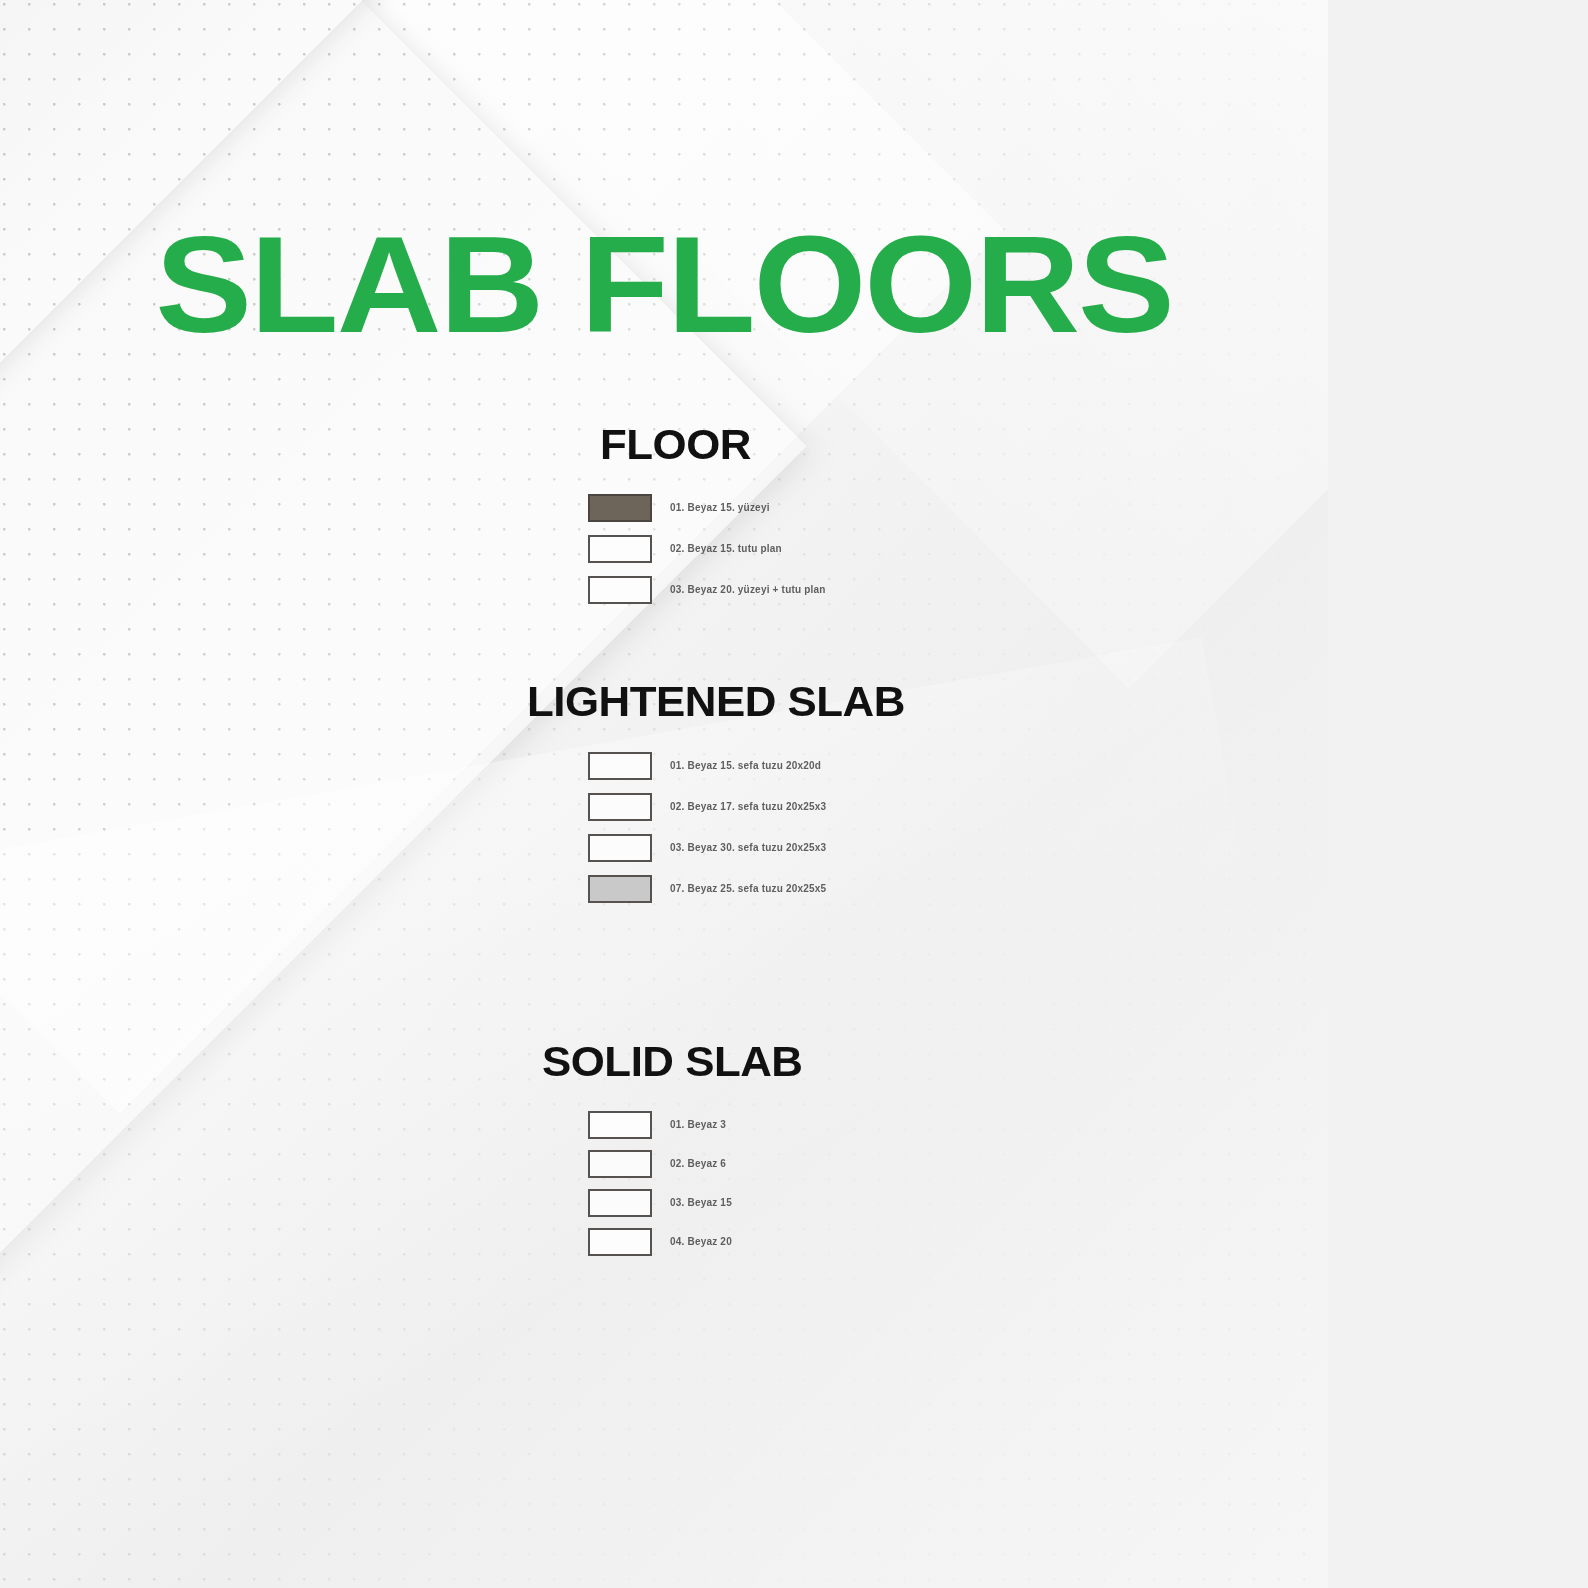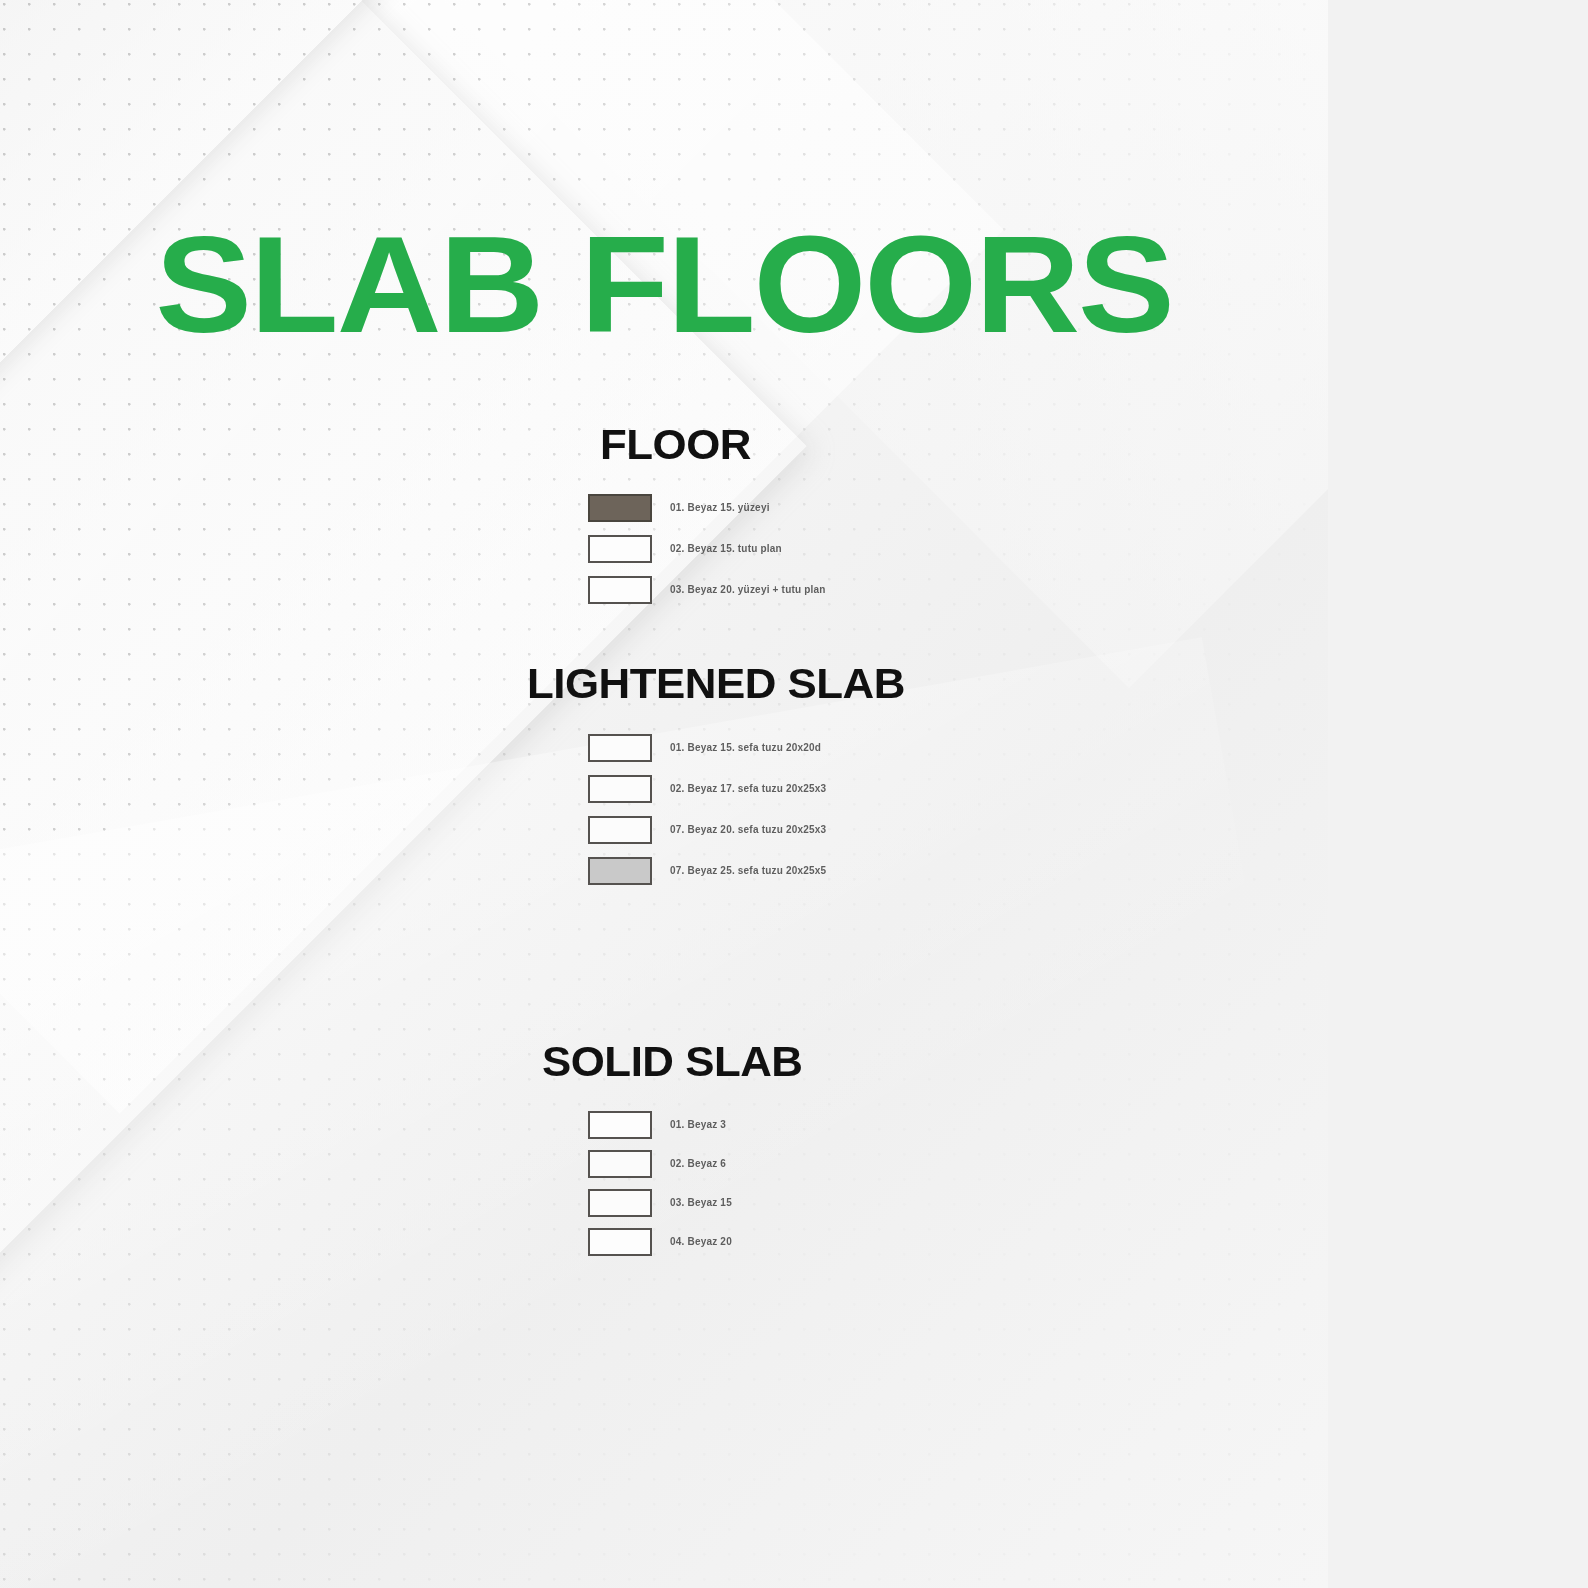--- a/index.html
+++ b/index.html
@@ -161,21 +161,21 @@
     filter: blur(0.65px);
     opacity: 0.88;
     letter-spacing: 0.2px;
   }
 
   
   #sec-floor        { top: 423px; }
   #sec-floor .section-title   { margin-left: 600px; }
   #sec-floor .legend          { margin-left: 588px; margin-top: 21px; }
 
-  #sec-lightened    { top: 662px; }
+  #sec-lightened    { top: 680px; }
   #sec-lightened .section-title { margin-left: 527px; }
   #sec-lightened .legend        { margin-left: 588px; margin-top: 22px; }
 
   #sec-solid        { top: 1040px; }
   #sec-solid .section-title   { margin-left: 542px; }
   #sec-solid .legend          { margin-left: 588px; margin-top: 22px; }
 
   #sec-solid .legend-row { height: 39px; }
 </style>
 </head>
@@ -219,21 +219,21 @@
           <div class="legend-row">
             <div class="swatch" style="background: rgb(252, 252, 252); border-color: rgb(85, 82, 79);"></div>
             <div class="legend-label">01. Beyaz 15. sefa tuzu 20x20d</div>
           </div>
           <div class="legend-row">
             <div class="swatch" style="background: rgb(252, 252, 252); border-color: rgb(85, 82, 79);"></div>
             <div class="legend-label">02. Beyaz 17. sefa tuzu 20x25x3</div>
           </div>
           <div class="legend-row">
             <div class="swatch" style="background: rgb(252, 252, 252); border-color: rgb(85, 82, 79);"></div>
-            <div class="legend-label">07. Beyaz 20. sefa tuzu 20x25x3</div>
+            <div class="legend-label">03. Beyaz 30. sefa tuzu 20x25x3</div>
           </div>
           <div class="legend-row">
             <div class="swatch" style="background: rgb(201, 201, 201); border-color: rgb(85, 82, 79);"></div>
             <div class="legend-label">07. Beyaz 25. sefa tuzu 20x25x5</div>
           </div>
         </div>
     </div>
 
     <div class="section" id="sec-solid">
       <div class="section-title">SOLID SLAB</div>

